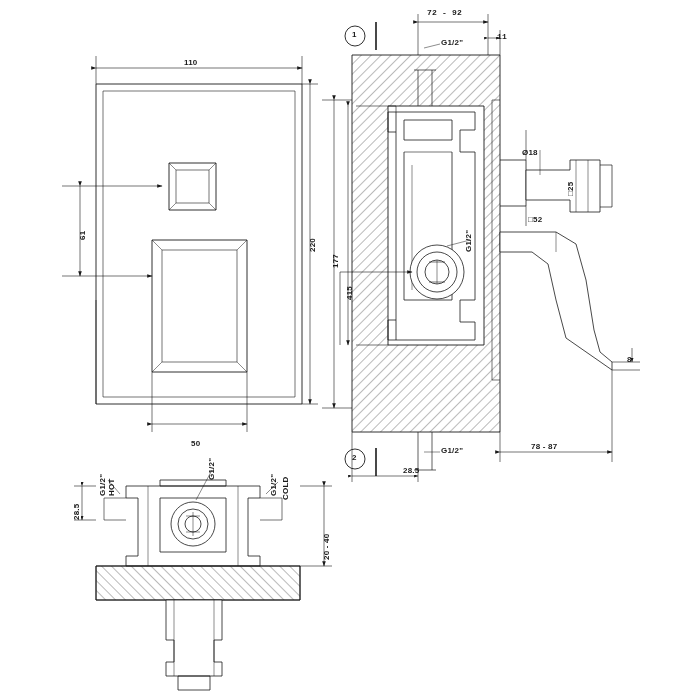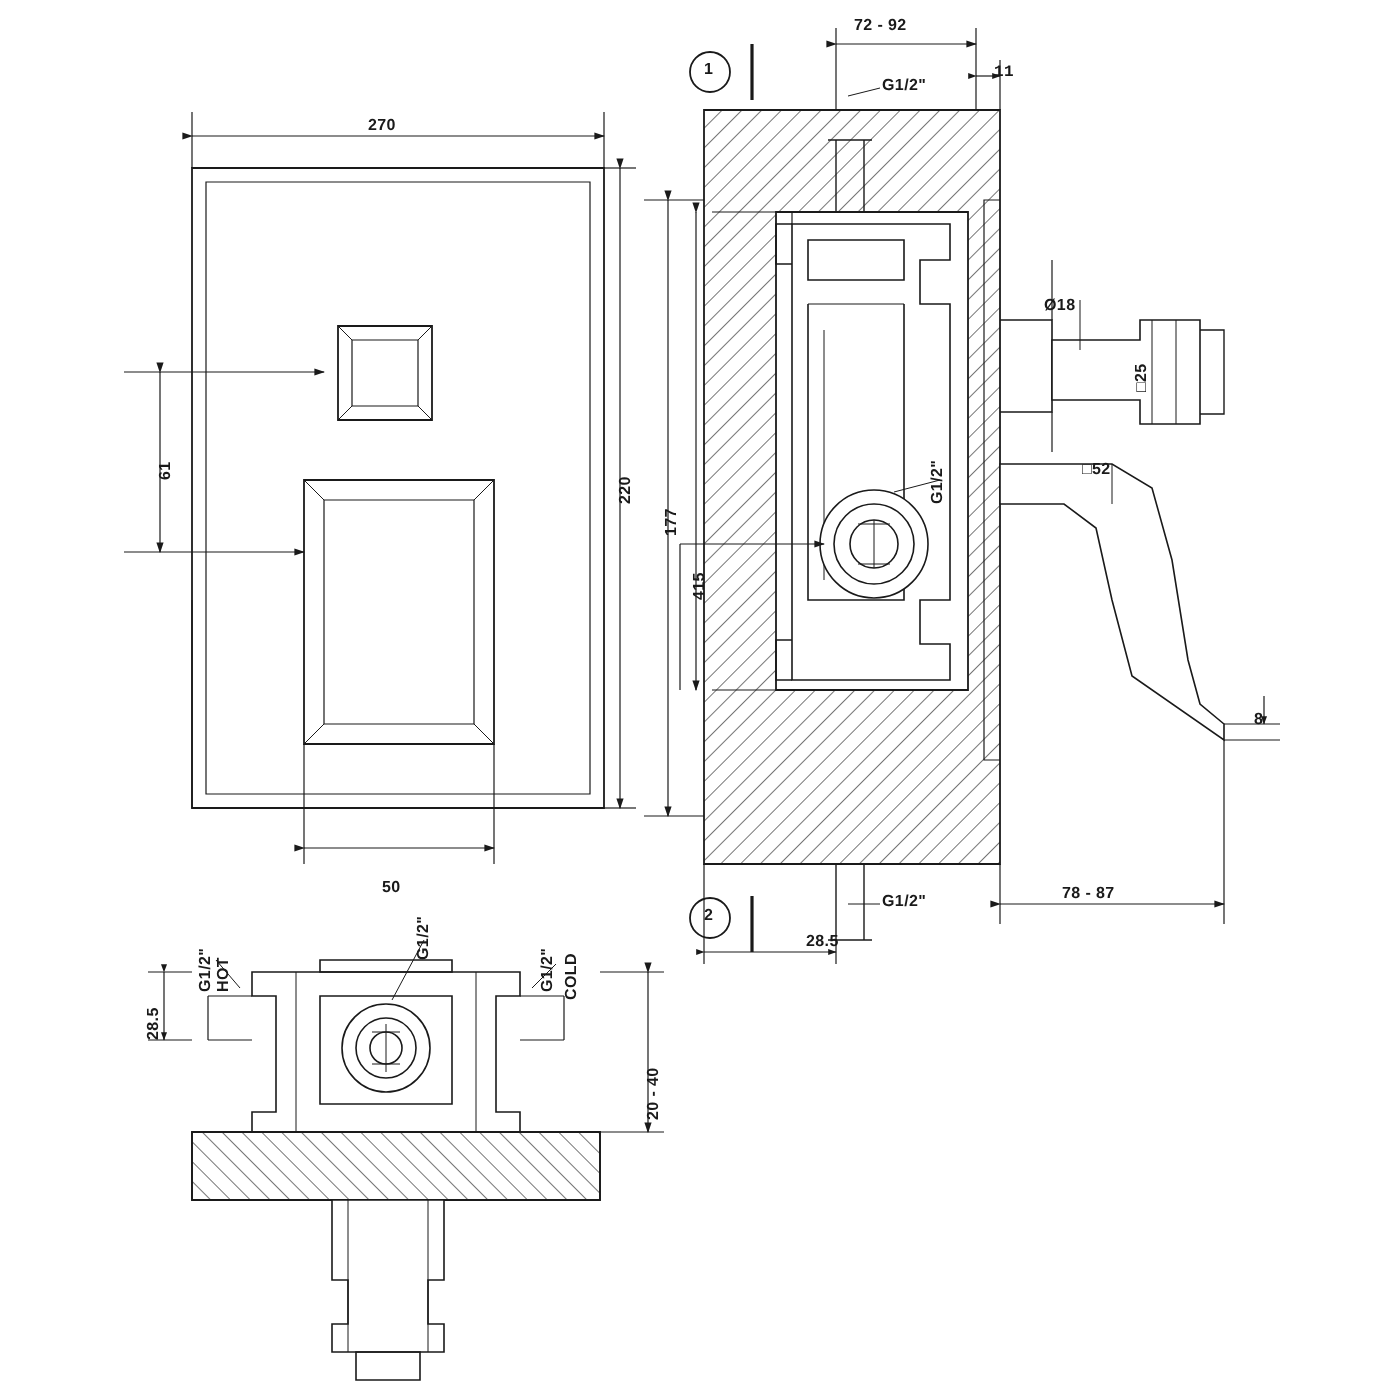--- a/index.html
+++ b/index.html
@@ -214,35 +214,35 @@
         <line x1="300" y1="486" x2="332" y2="486"></line>
         <line x1="324" y1="486" x2="324" y2="566" marker-start="url(#ar)" marker-end="url(#ar)"></line>
 
         <line x1="196" y1="500" x2="212" y2="470" stroke-width="0.5"></line>
         <line x1="120" y1="494" x2="108" y2="480" stroke-width="0.5"></line>
         <line x1="266" y1="494" x2="278" y2="482" stroke-width="0.5"></line>
       </g>
     </g>
   </svg>
 
-  <div class="lbl b" style="left:184px; top:58px;">270</div>
+  <div class="lbl b" style="left:184px; top:58px;">110</div>
   <div class="lbl b rot90" style="left:308px; top:252px;">220</div>
   <div class="lbl b rot90" style="left:78px; top:240px;">61</div>
   <div class="lbl b" style="left:191px; top:439px;">50</div>
 
-  <div class="lbl b" style="left:427px; top:8px;">72 - 92</div>
+  <div class="lbl b" style="left:427px; top:8px;font-family:Liberation Mono, monospace;">72 - 92</div>
   <div class="lbl b" style="left:497px; top:32px;font-family:Liberation Mono, monospace;">11</div>
   <div class="lbl b" style="left:441px; top:38px;">G1/2"</div>
   <div class="lbl b" style="left:441px; top:446px;">G1/2"</div>
   <div class="lbl b rot90" style="left:331px; top:268px;">177</div>
   <div class="lbl b rot90" style="left:345px; top:300px;">415</div>
   <div class="lbl b rot90" style="left:464px; top:252px;">G1/2"</div>
   <div class="lbl b" style="left:522px; top:148px;text-align:right;">Ø18</div>
   <div class="lbl b rot90" style="left:566px; top:196px;">□25</div>
-  <div class="lbl b" style="left:528px; top:230px;margin-left:13px;">□52</div>
+  <div class="lbl b" style="left:528px; top:215px;">□52</div>
   <div class="lbl b" style="left:531px; top:442px;">78 - 87</div>
   <div class="lbl b" style="left:627px; top:355px;">8</div>
   <div class="lbl b" style="left:403px; top:466px;">28.5</div>
   <div class="lbl b" style="left:352px; top:30px;">1</div>
   <div class="lbl b" style="left:352px; top:453px;">2</div>
 
   <div class="lbl b rot90" style="left:72px; top:520px;">28.5</div>
   <div class="lbl b rot90" style="left:322px; top:560px;">20 - 40</div>
   <div class="lbl b rot90" style="left:98px; top:496px;">G1/2"</div>
   <div class="lbl b rot90" style="left:107px; top:496px;">HOT</div>

